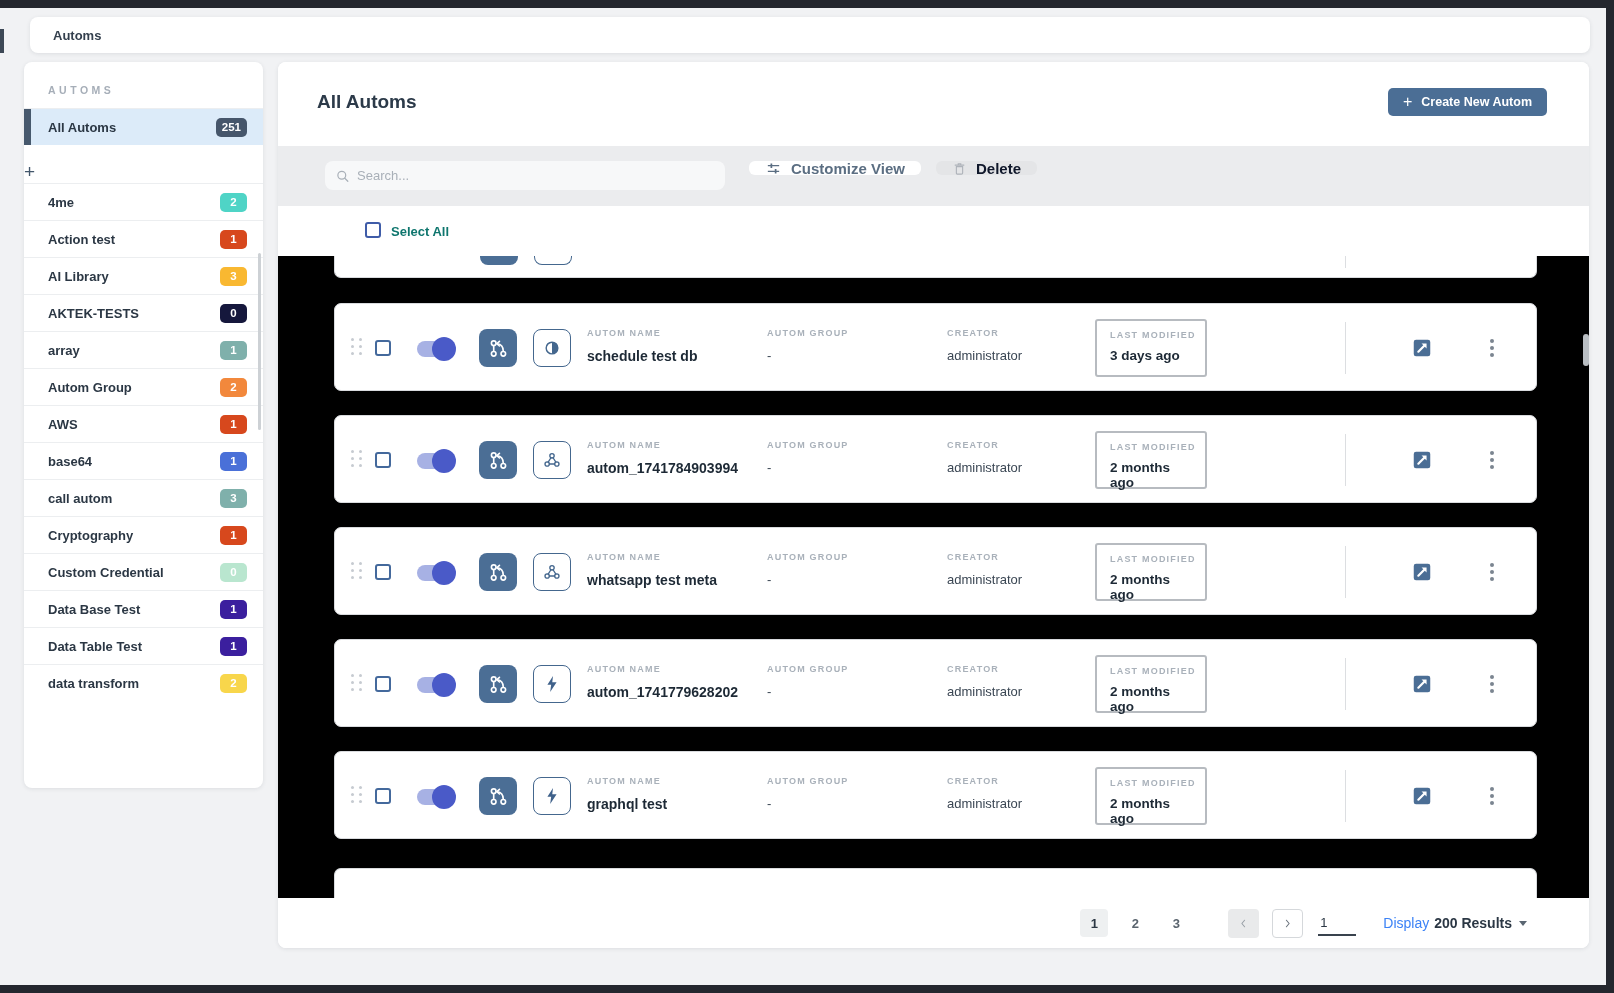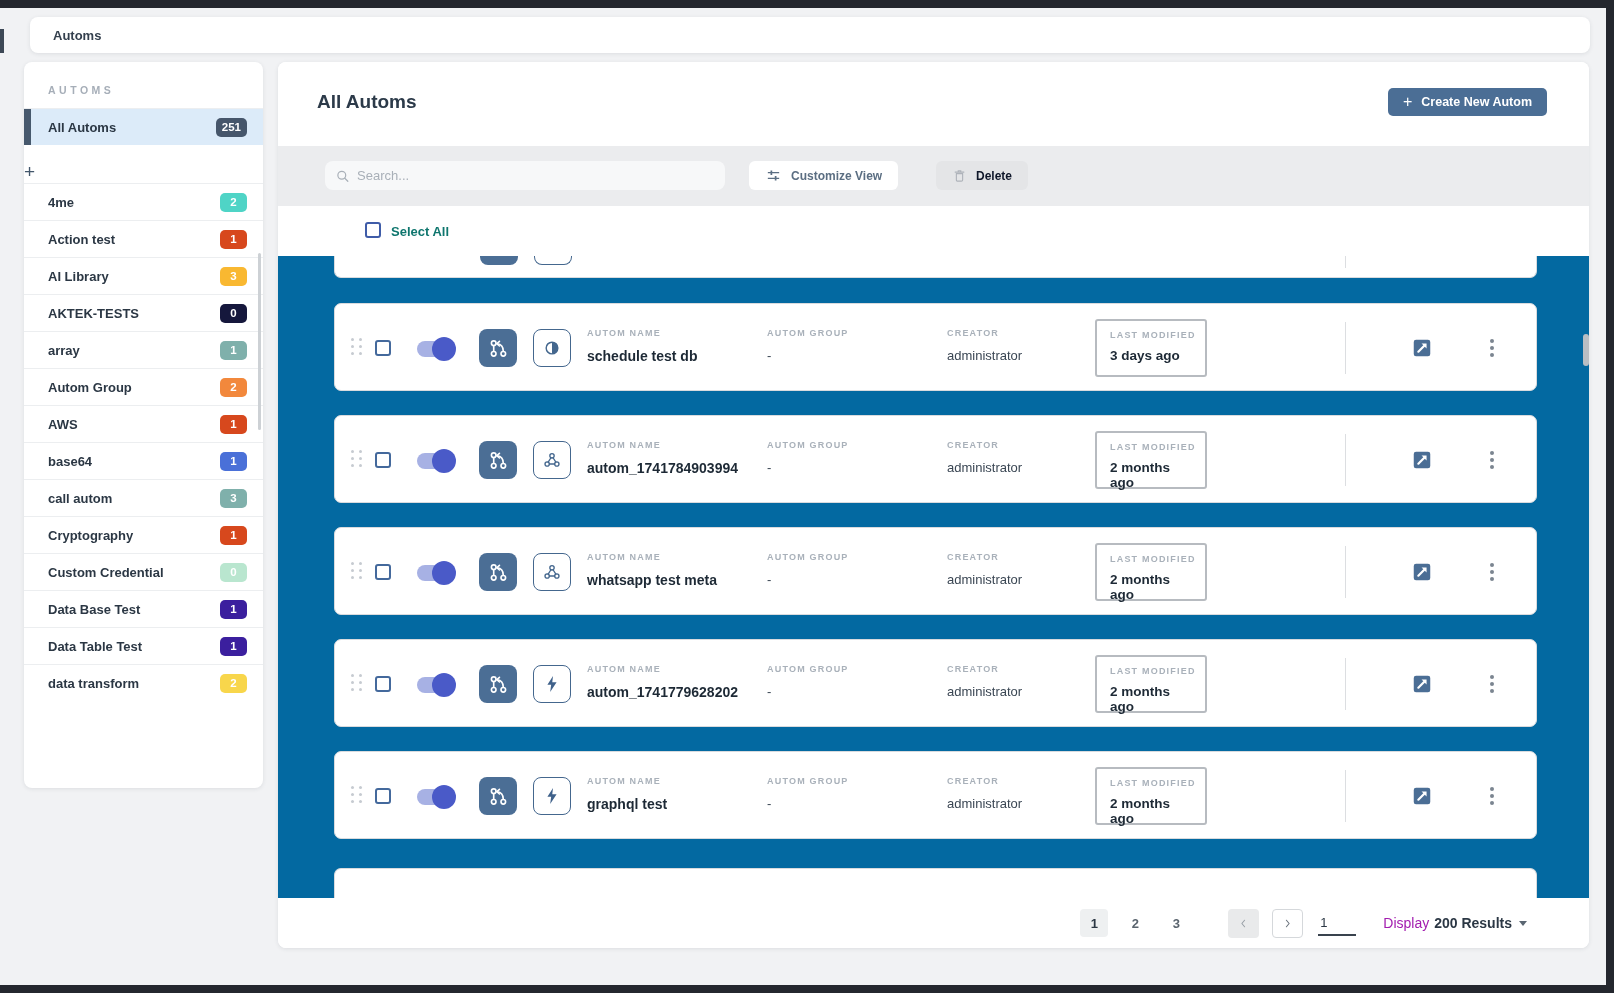--- a/index.html
+++ b/index.html
@@ -44,31 +44,31 @@
     background:#4b6e95; color:#fff; border:none; border-radius:5px; padding:0 15px;
     font-size:12.5px; font-weight:700; font-family:inherit; cursor:pointer; }
   .create-btn .plus-glyph { font-size:16px; font-weight:400; line-height:1; }
 
   .toolbar { position:relative; height:60px; background:#ebecee; }
   .search-box { position:absolute; left:47px; top:15px; width:400px; height:29px; background:#f7f8f9;
     border-radius:8px; display:flex; align-items:center; padding:0 10px; }
   .search-box input { border:none; outline:none; background:transparent; font-family:inherit;
     font-size:13px; color:#4a5664; width:100%; margin-left:7px; }
   .search-box input::placeholder { color:#a9b0b8; }
-  .tool-btn { position:absolute; top:15px; height:29px; border:none; border-radius:6px; display:flex;
-    align-items:center; gap:9px; font-family:inherit; font-size:12px; font-weight:700; cursor:pointer; padding:0 16px; }
+  .tool-btn { position:absolute; top:15px; height:14px; border:none; border-radius:6px; display:flex;
+    align-items:center; gap:9px; font-family:inherit; font-size:15px; font-weight:700; cursor:pointer; padding:0 16px; }
   .customize-btn { left:471px; background:#fff; color:#5b6e82; }
   .delete-btn { left:658px; background:#e4e5e7; color:#0f172a; cursor:default; }
 
   .selectall-band { position:relative; height:50px; background:#fff; z-index:3; }
   .checkbox { width:16px; height:16px; border:2px solid #3f5ca8; border-radius:3px; background:#fff; cursor:pointer; }
   .selectall-band .checkbox { position:absolute; left:87px; top:16px; }
   .selectall-band .sel-lbl { position:absolute; left:113px; top:18px; font-size:13px; font-weight:600; color:#0f766e; }
 
-  .rows-area { position:relative; height:642px; background:#0369a1; }
+  .rows-area { position:relative; height:642px; background:#000000; }
 
   
   .row-card { position:absolute; left:56px; width:1203px; height:88px; background:#fff;
     border:1px solid #d9dbde; border-radius:7px; }
   .row-frag-top { position:absolute; left:56px; top:0; width:1203px; height:22px; background:#fff;
     border:1px solid #d9dbde; border-top:none; border-radius:0 0 7px 7px; overflow:hidden; }
   .row-frag-bottom { position:absolute; left:56px; top:612px; width:1203px; height:30px; background:#fff;
     border:1px solid #d9dbde; border-bottom:none; border-radius:7px 7px 0 0; }
   .frag-btn-dark { position:absolute; left:145px; top:-4px; width:38px; height:13px; background:#4b6e95; border-radius:0 0 8px 8px; }
   .frag-btn-light { position:absolute; left:199px; top:-4px; width:38px; height:13px; background:#fff; border:1.5px solid #44678e; border-top:none; border-radius:0 0 8px 8px; }
@@ -115,21 +115,21 @@
   .page-btn { min-width:28px; height:28px; border:none; background:transparent; border-radius:4px;
     font-family:inherit; font-size:13px; font-weight:600; color:#5a646e; cursor:pointer; }
   .page-btn.active { background:#eef0f1; color:#2b3744; font-weight:700; }
   .nav-btn { width:31px; height:29px; border-radius:4px; display:flex; align-items:center; justify-content:center;
     cursor:pointer; border:none; background:#e9eaeb; }
   .nav-btn.next { background:#fff; border:1px solid #d5d8db; }
   .nav-btn.prev { margin-left:25px; }
   .page-input { width:38px; border:none; border-bottom:2px solid #39434e; font-family:inherit;
     font-size:13px; color:#2b3744; padding:4px 2px; outline:none; background:transparent; margin-left:2px; }
   .display-wrap { display:flex; align-items:center; gap:5px; margin-left:14px; cursor:pointer; }
-  .display-wrap .disp { font-size:14px; color:#a21caf; }
+  .display-wrap .disp { font-size:14px; color:#3b82f6; }
   .display-wrap .res { font-size:14px; font-weight:700; color:#2b3744; }
   .caret-down { width:0; height:0; border-left:4.5px solid transparent; border-right:4.5px solid transparent;
     border-top:5.5px solid #5a6672; margin-left:2px; }
 
   .win-scrollbar { position:absolute; left:1583px; top:334px; width:6px; height:32px; border-radius:3px; background:#b9bec3; z-index:10; }
 </style>
 </head>
 <body>
 
 <div class="frame-top" data-name="window-frame-top"></div>

